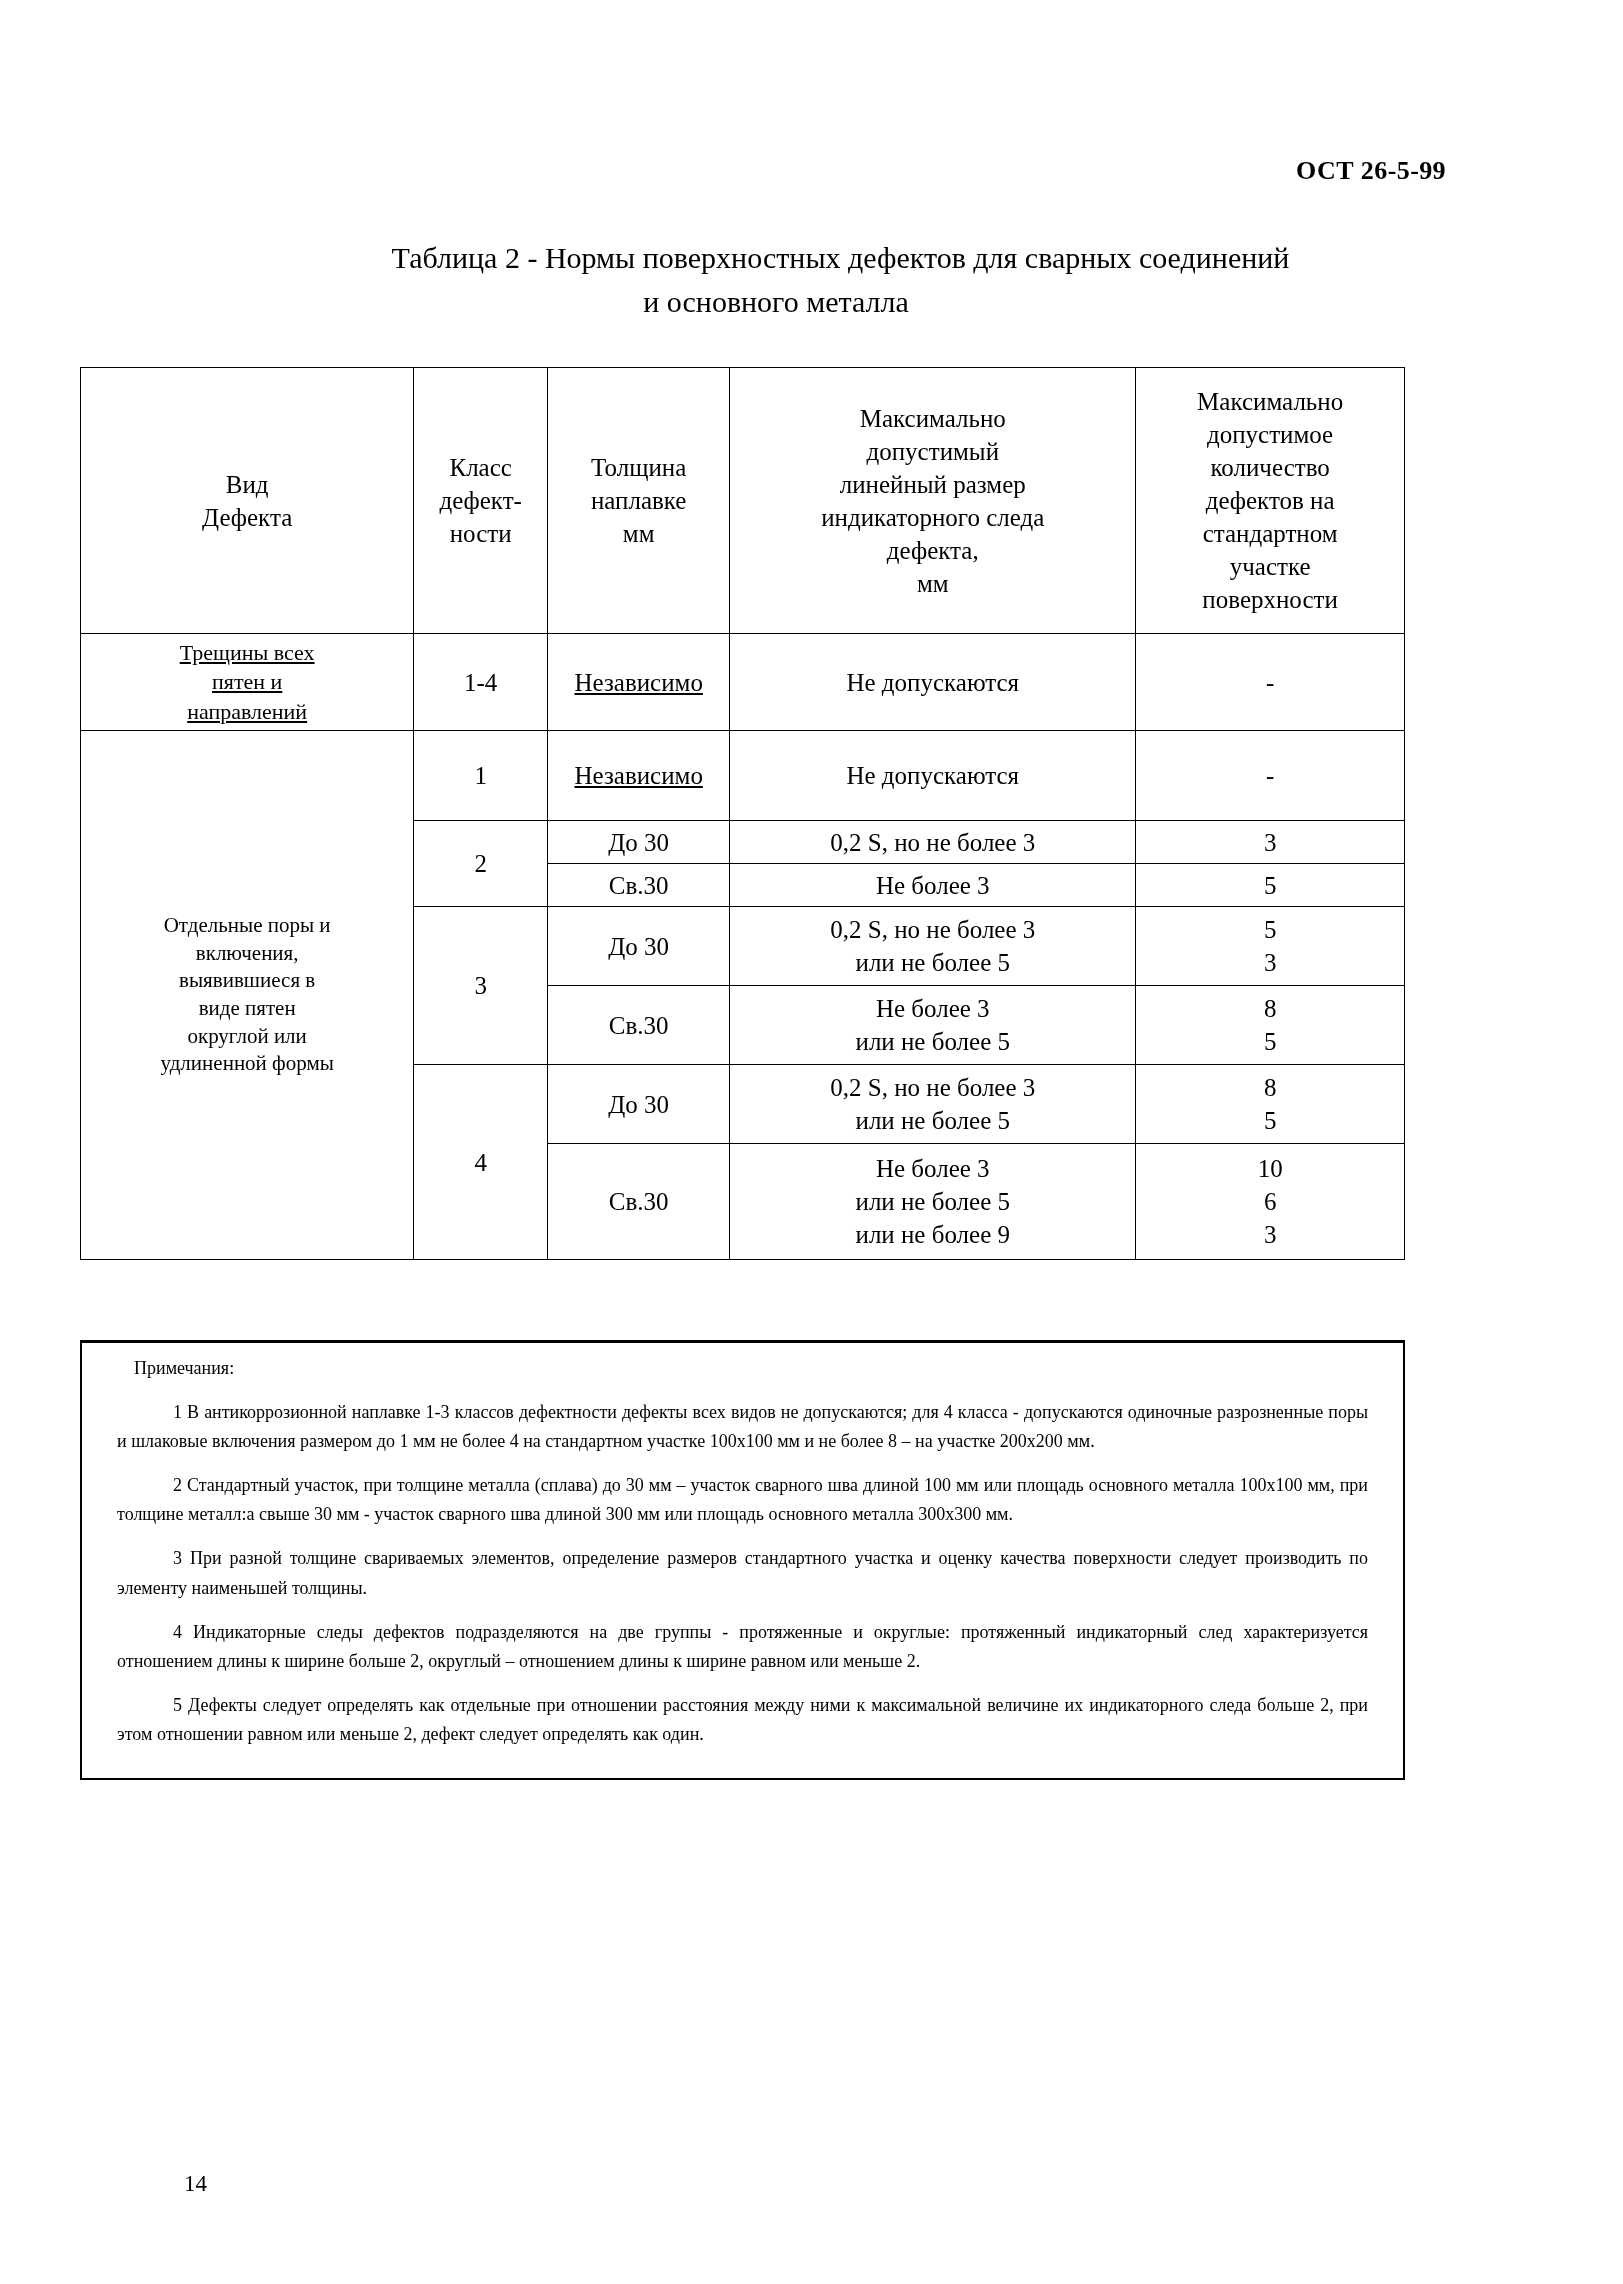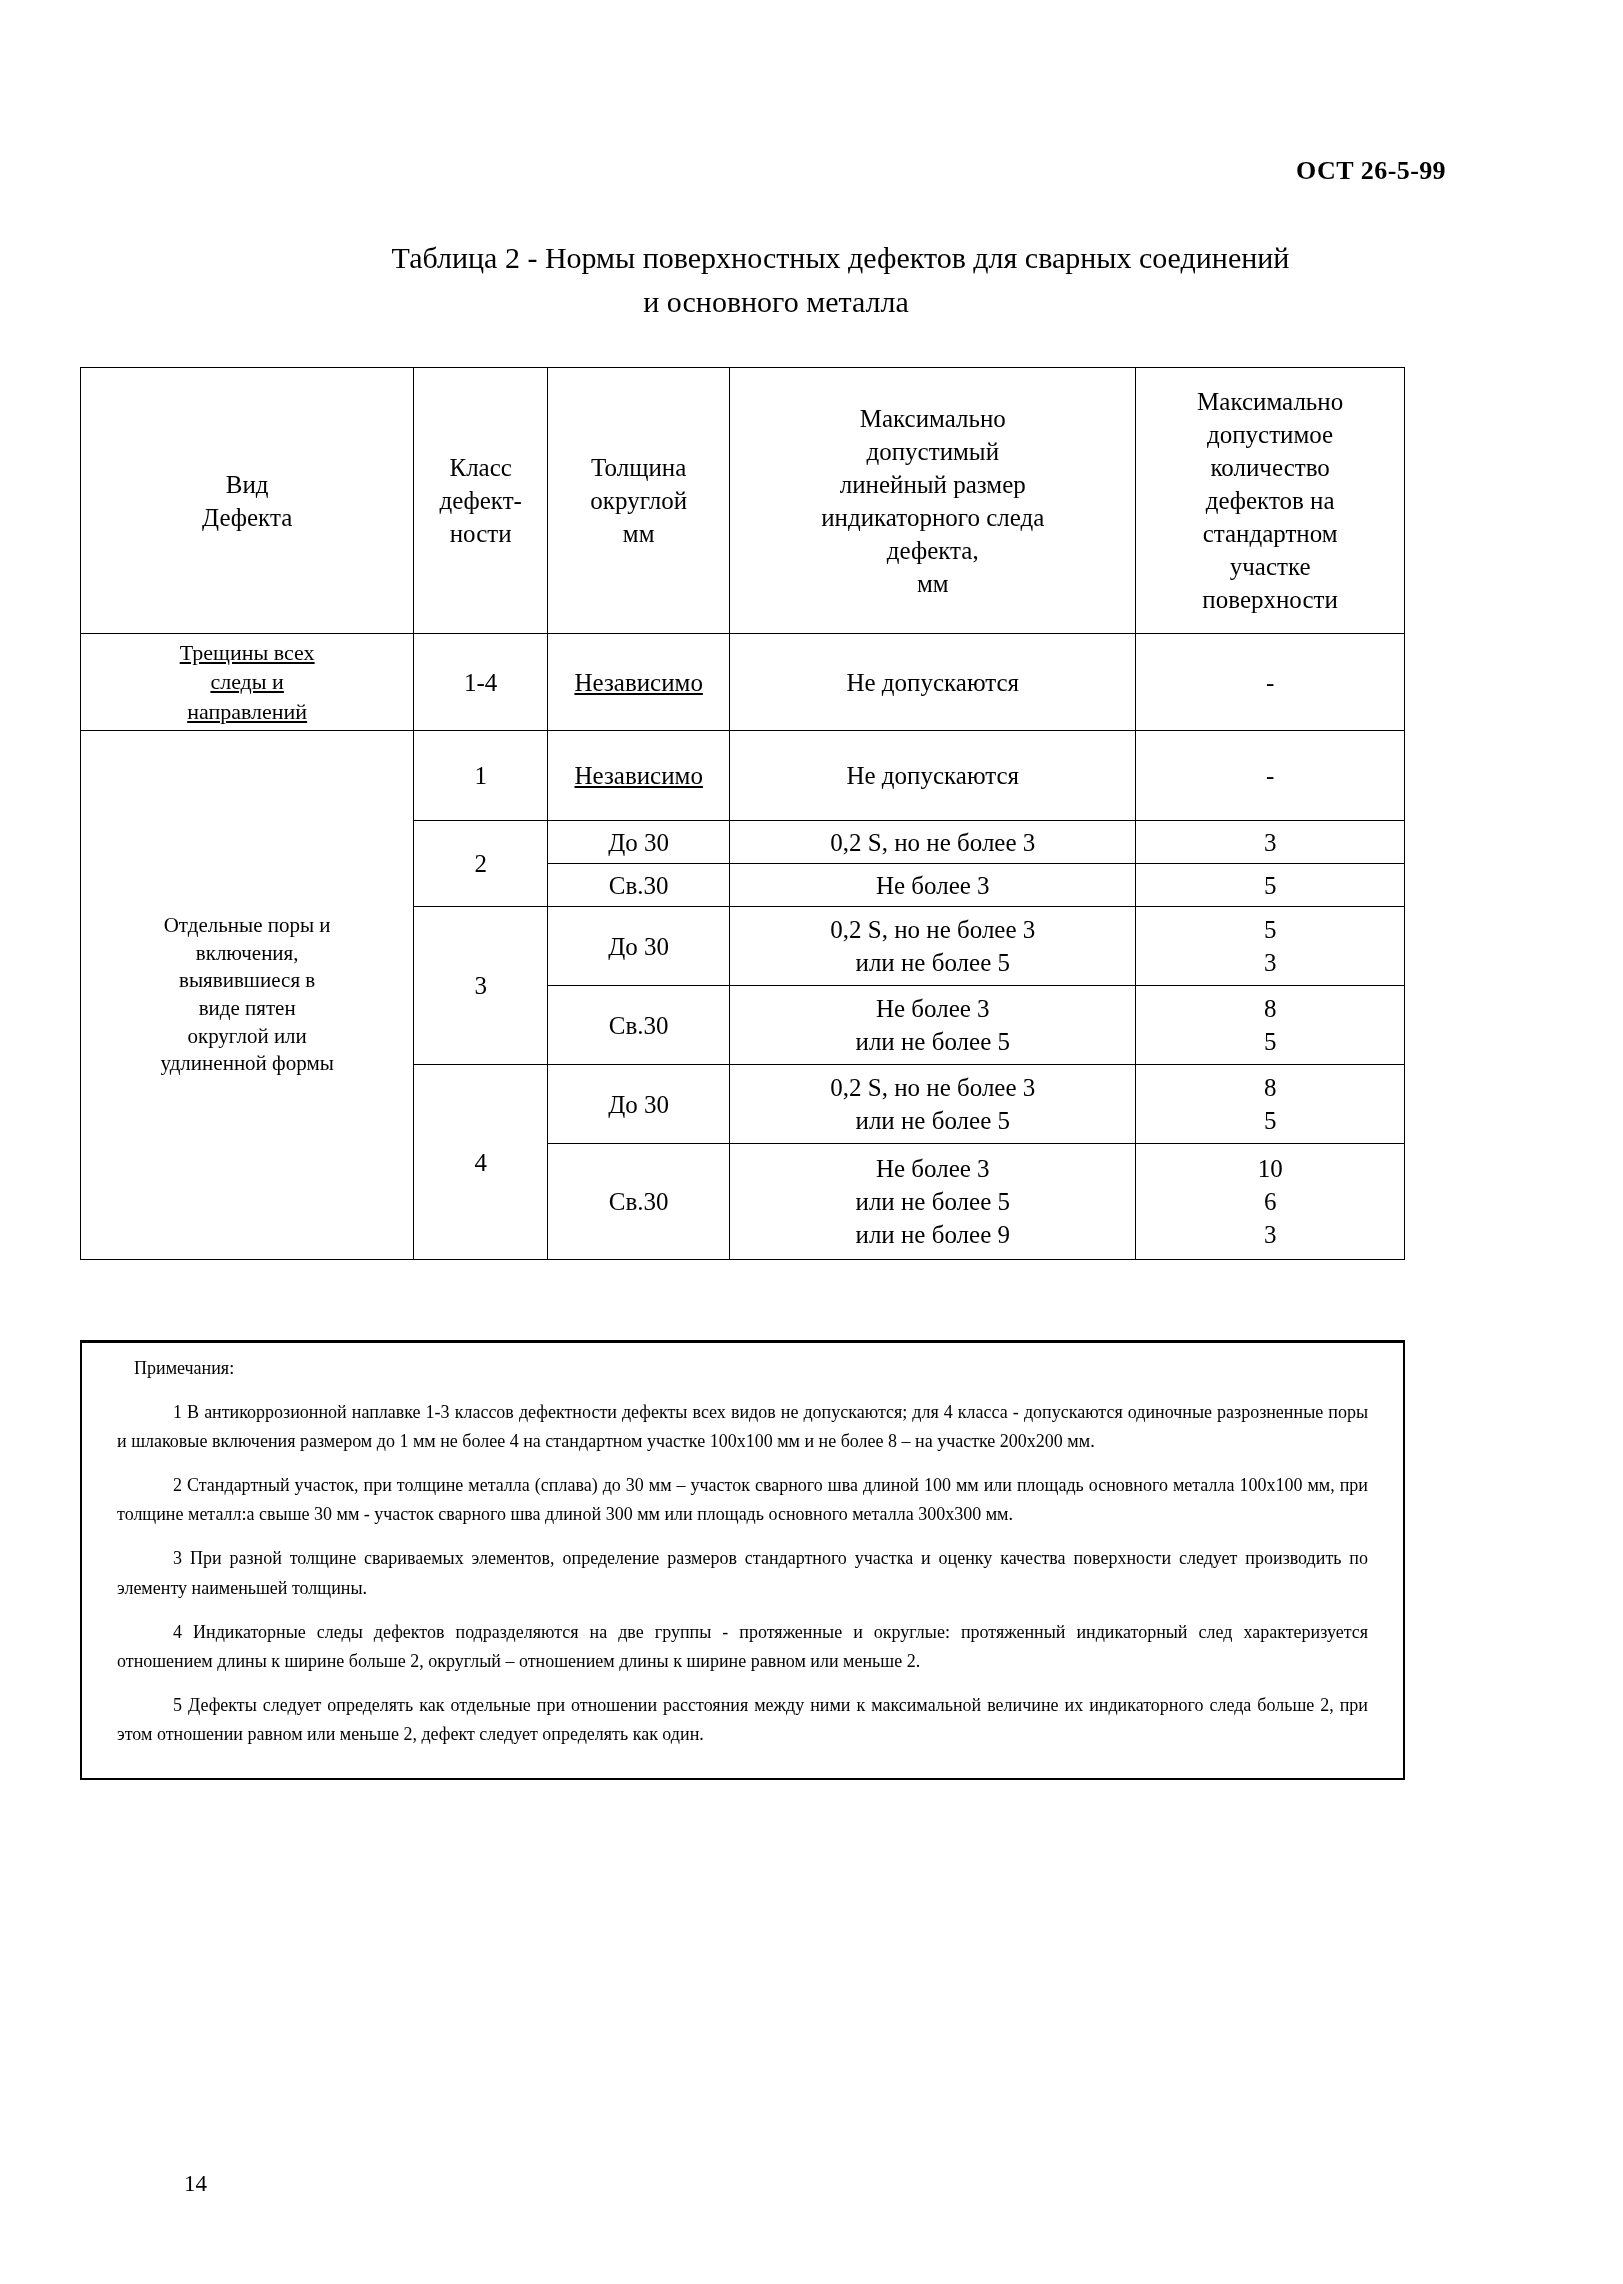--- a/index.html
+++ b/index.html
@@ -153,21 +153,21 @@
           <span>Вид</span><br>
           <span>Дефекта</span>
         </th>
         <th class="hdr-cell">
           <span>Класс</span><br>
           <span>дефект-</span><br>
           <span>ности</span>
         </th>
         <th class="hdr-cell">
           <span>Толщина</span><br>
-          <span>округлой</span><br>
+          <span>наплавке</span><br>
           <span>мм</span>
         </th>
         <th class="hdr-cell">
           <span>Максимально</span><br>
           <span>допустимый</span><br>
           <span>линейный размер</span><br>
           <span>индикаторного следа</span><br>
           <span>дефекта,</span><br>
           <span>мм</span>
         </th>
@@ -178,21 +178,21 @@
           <span>дефектов на</span><br>
           <span>стандартном</span><br>
           <span>участке</span><br>
           <span>поверхности</span>
         </th>
       </tr>
 
       <tr style="height:97px;">
         <td class="defect-name">
           <span>Трещины всех</span><br>
-          <span>следы и</span><br>
+          <span>пятен и</span><br>
           <span>направлений</span>
         </td>
         <td class="va-top">1-4</td>
         <td class="va-bottom">Независимо</td>
         <td class="va-top">Не допускаются</td>
         <td class="va-top">-</td>
       </tr>
 
       <tr style="height:90px;">
         <td class="defect-name-2" rowspan="7">

